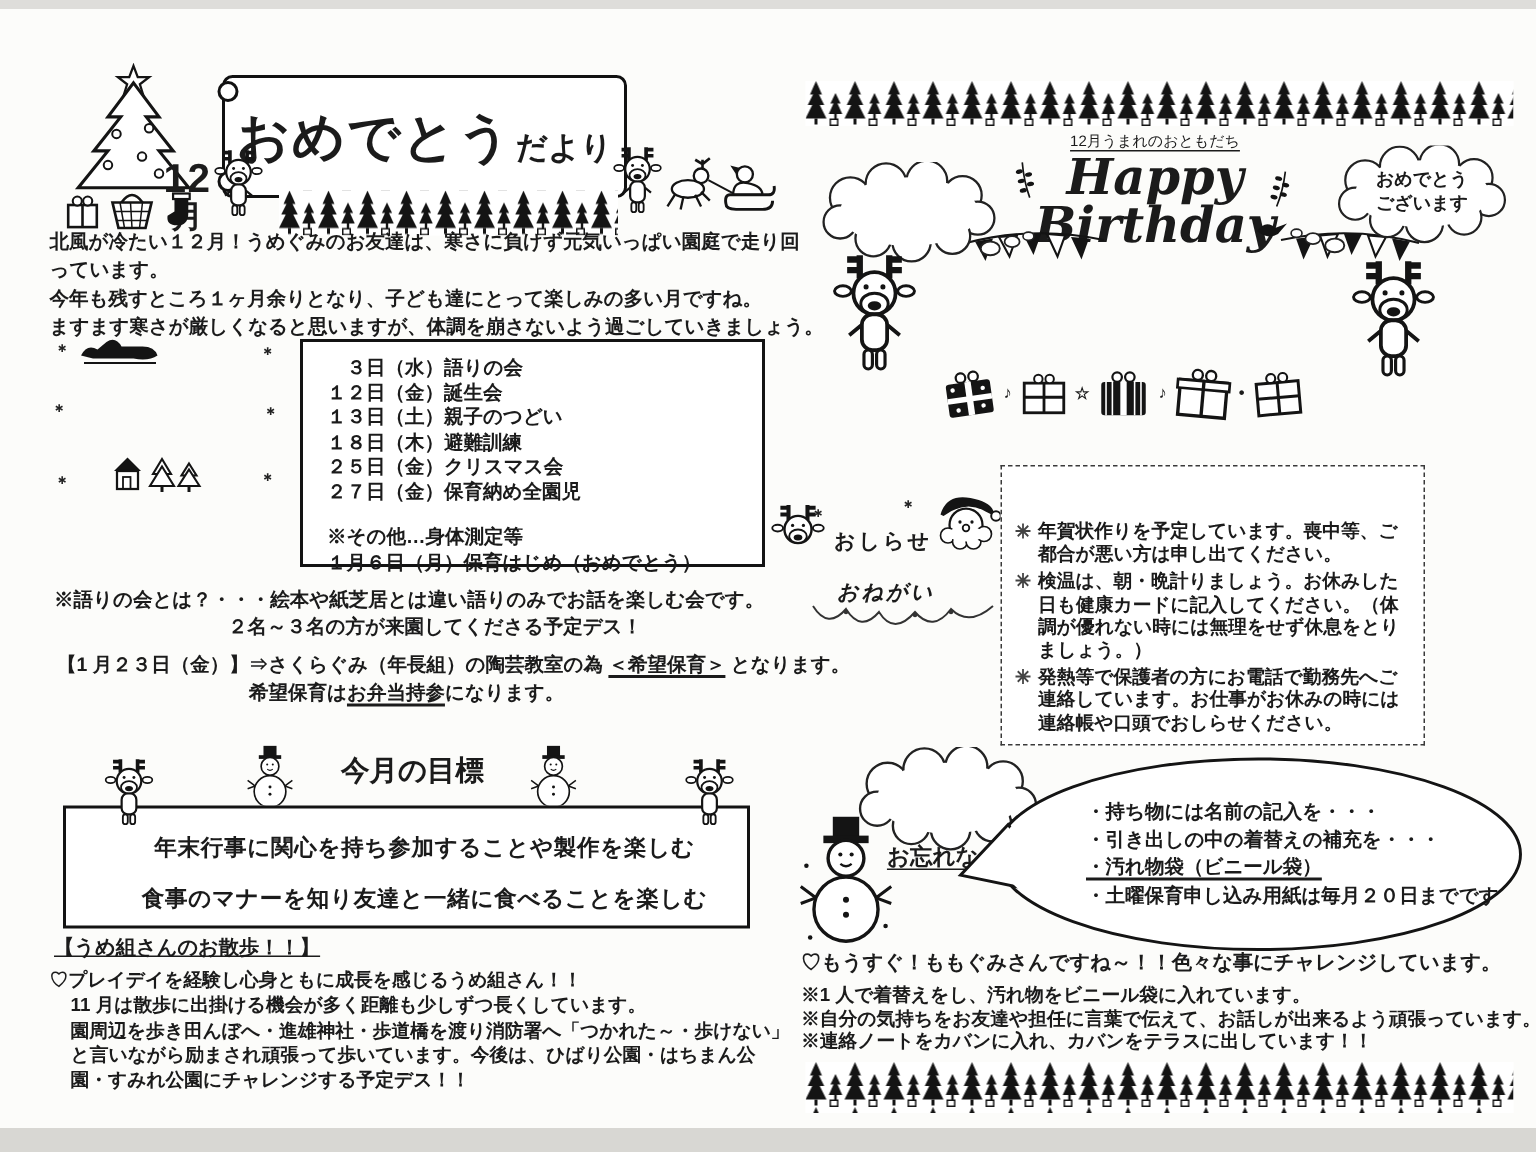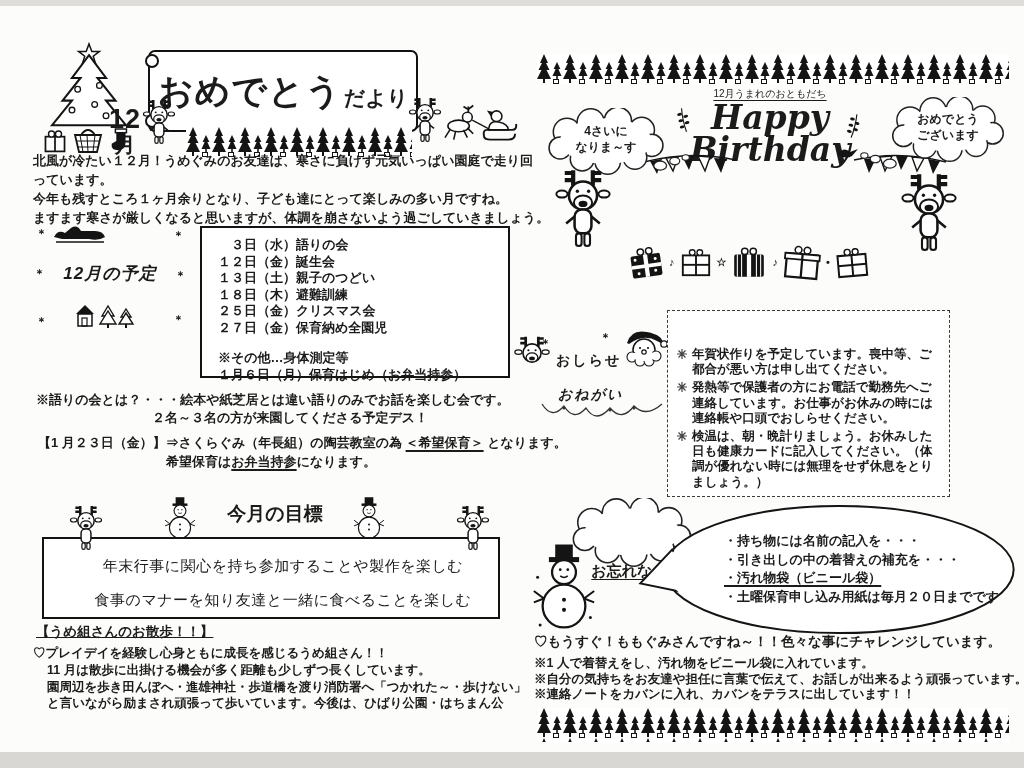--- a/index.html
+++ b/index.html
@@ -38,21 +38,21 @@
   .katari div{font-size:13px;font-weight:bold;line-height:18px;}
   .katari .l2{padding-left:116px;}
   .jan23{left:38px;top:434px;}
   .jan23 div{font-size:13px;font-weight:bold;line-height:18.5px;}
   .jan23 .ind{padding-left:128px;}
   .goals-title{left:202px;top:501px;width:146px;text-align:center;font-size:19px;font-weight:bold;
                border-bottom:2.5px solid #111;padding-bottom:18px;}
   .snowman-s{width:34px;height:46px;}
   .goals-box{left:42px;top:537px;width:458px;height:82px;border:2px solid #131313;background:#fff;
              text-align:center;padding-top:10px;box-sizing:border-box;}
-  .goals-box div{font-size:15px;font-weight:normal;line-height:34px;letter-spacing:0.5px;margin-left:24px;}
+  .goals-box div{font-size:15px;font-weight:bold;line-height:34px;letter-spacing:0.5px;margin-left:24px;}
   .walk-heading{left:36px;top:623px;font-size:13.5px;font-weight:bold;text-decoration:underline;}
   .walk{left:33px;top:645px;width:500px;}
   .walk div{font-size:12.5px;font-weight:bold;line-height:16.8px;}
   .walk .ind{padding-left:14px;}
   
   .bday-title{left:640px;top:87px;width:260px;text-align:center;font-size:10px;font-weight:normal;
               text-decoration:underline;text-underline-offset:3px;}
   .script{font-family:"DejaVu Serif",serif;font-style:italic;font-weight:bold;}
   .happy{left:660px;top:101px;width:220px;text-align:center;font-size:33px;line-height:34px;}
   .bdayword{left:650px;top:133px;width:240px;text-align:center;font-size:33px;line-height:34px;}
@@ -204,32 +204,31 @@
       <rect x="6" y="12" width="14" height="12" fill="#fff" stroke="#141414" stroke-width="1.5"></rect>
       <rect x="10" y="16" width="5" height="8" fill="none" stroke="#141414" stroke-width="1.2"></rect>
       <polygon points="36,4 42,14 30,14" fill="#fff" stroke="#141414" stroke-width="1.4"></polygon>
       <polygon points="36,9 44,22 28,22" fill="#fff" stroke="#141414" stroke-width="1.4"></polygon>
       <rect x="35" y="22" width="2" height="4" fill="#141414"></rect>
       <polygon points="54,7 59,15 49,15" fill="#fff" stroke="#141414" stroke-width="1.4"></polygon>
       <polygon points="54,11 61,22 47,22" fill="#fff" stroke="#141414" stroke-width="1.4"></polygon>
       <rect x="53" y="22" width="2" height="4" fill="#141414"></rect>
     </svg>
   </div>
-  <div class="abs sched-label nw">12月の予定</div>
 
   <div class="abs sched-box">
     <div class="row nw">　３日（水）語りの会</div>
     <div class="row nw">１２日（金）誕生会</div>
     <div class="row nw">１３日（土）親子のつどい</div>
     <div class="row nw">１８日（木）避難訓練</div>
     <div class="row nw">２５日（金）クリスマス会</div>
     <div class="row nw">２７日（金）保育納め全園児</div>
     <div class="sched-gap"></div>
     <div class="row nw">※その他…身体測定等</div>
-    <div class="row nw">１月６日（月）保育はじめ（お弁当持参）</div>
+    <div class="row nw">１月６日（月）保育はじめ（おめでとう）</div>
   </div>
 
   <div class="abs katari">
     <div class="nw">※語りの会とは？・・・絵本や紙芝居とは違い語りのみでお話を楽しむ会です。</div>
     <div class="nw l2">２名～３名の方が来園してくださる予定デス！</div>
   </div>
 
   <div class="abs jan23">
     <div class="nw"><span>【1 月２３日（金）】⇒さくらぐみ（年長組）の陶芸教室の為</span> <span class="ul b">＜希望保育＞</span> <span>となります。</span></div>
     <div class="nw ind"><span>希望保育は</span><span class="ul b">お弁当持参</span><span>になります。</span></div>
@@ -290,20 +289,21 @@
     <div class="nw">年末行事に関心を持ち参加することや製作を楽しむ</div>
     <div class="nw">食事のマナーを知り友達と一緒に食べることを楽しむ</div>
   </div>
 
   <div class="abs walk-heading nw">【うめ組さんのお散歩！！】</div>
   <div class="abs walk">
     <div class="nw">♡プレイデイを経験し心身ともに成長を感じるうめ組さん！！</div>
     <div class="nw ind">11 月は散歩に出掛ける機会が多く距離も少しずつ長くしています。</div>
     <div class="nw ind">園周辺を歩き田んぼへ・進雄神社・歩道橋を渡り消防署へ「つかれた～・歩けない」</div>
     <div class="nw ind">と言いながら励まされ頑張って歩いています。今後は、ひばり公園・はちまん公</div>
+    <div class="nw ind">園・すみれ公園にチャレンジする予定デス！！</div>
   </div>
 
   <svg class="abs tree-border" style="left:537px;top:54px;" width="472" height="30">
     <rect width="472" height="30" fill="url(#treepat)"></rect>
   </svg>
 
   <div class="abs bday-title nw">12月うまれのおともだち</div>
 
   <div class="abs script happy nw">Happy</div>
   <div class="abs script bdayword nw">Birthday</div>
@@ -352,24 +352,20 @@
           <circle cx="84" cy="15" r="16"></circle>
         <circle cx="112" cy="26" r="15"></circle>
           <circle cx="124" cy="44" r="13"></circle>
           <circle cx="104" cy="58" r="14"></circle>
         <circle cx="72" cy="63" r="15"></circle>
           <circle cx="42" cy="60" r="14"></circle>
           <circle cx="16" cy="47" r="13"></circle>
       </g>
       <ellipse cx="70" cy="39" rx="54" ry="27" fill="#fff"></ellipse>
     </svg>
-    <div class="cloud-text" style="top:15px;">
-      <div>4さいに</div>
-      <div>なりま～す</div>
-    </div>
   </div>
   <svg class="abs" style="left:652px;top:150px;" viewBox="0 0 44 26" width="40" height="24">
     <ellipse cx="9" cy="17" rx="7" ry="5" fill="#fff" stroke="#222" stroke-width="1.4"></ellipse>
     <ellipse cx="25" cy="12" rx="5.5" ry="4" fill="#fff" stroke="#222" stroke-width="1.3"></ellipse>
     <ellipse cx="37" cy="8" rx="4" ry="3" fill="#fff" stroke="#222" stroke-width="1.2"></ellipse>
   </svg>
   <div class="abs" style="left:888px;top:97px;width:120px;height:66px;">
     <svg viewBox="0 0 140 80" width="120" height="66">
       <g fill="#fff" stroke="#222" stroke-width="1.8">
         <circle cx="24" cy="28" r="16"></circle>
@@ -510,27 +506,27 @@
     <div class="notice-item">
       <svg class="flake" viewBox="0 0 12 12" width="12" height="12">
         <path d="M6 1 V11 M1 6 H11 M2.5 2.5 L9.5 9.5 M9.5 2.5 L2.5 9.5" stroke="#444" stroke-width="1.2"></path>
       </svg>
       <div class="txt">年賀状作りを予定しています。喪中等、ご都合が悪い方は申し出てください。</div>
     </div>
     <div class="notice-item">
       <svg class="flake" viewBox="0 0 12 12" width="12" height="12">
         <path d="M6 1 V11 M1 6 H11 M2.5 2.5 L9.5 9.5 M9.5 2.5 L2.5 9.5" stroke="#444" stroke-width="1.2"></path>
       </svg>
-      <div class="txt">発熱等で保護者の方にお電話で勤務先へご連絡しています。お仕事がお休みの時には連絡帳や口頭でおしらせください。</div>
+      <div class="txt">検温は、朝・晩計りましょう。お休みした日も健康カードに記入してください。（体調が優れない時には無理をせず休息をとりましょう。）</div>
     </div>
     <div class="notice-item">
       <svg class="flake" viewBox="0 0 12 12" width="12" height="12">
         <path d="M6 1 V11 M1 6 H11 M2.5 2.5 L9.5 9.5 M9.5 2.5 L2.5 9.5" stroke="#444" stroke-width="1.2"></path>
       </svg>
-      <div class="txt">検温は、朝・晩計りましょう。お休みした日も健康カードに記入してください。（体調が優れない時には無理をせず休息をとりましょう。）</div>
+      <div class="txt">発熱等で保護者の方にお電話で勤務先へご連絡しています。お仕事がお休みの時には連絡帳や口頭でおしらせください。</div>
     </div>
   </div>
 
   <div class="abs" style="left:556px;top:498px;width:152px;height:70px;">
     <svg viewBox="0 0 140 80" width="152" height="70">
       <g fill="#fff" stroke="#222" stroke-width="1.8">
         <circle cx="24" cy="28" r="16"></circle>
           <circle cx="52" cy="17" r="16"></circle>
           <circle cx="84" cy="15" r="16"></circle>
         <circle cx="112" cy="26" r="15"></circle>

